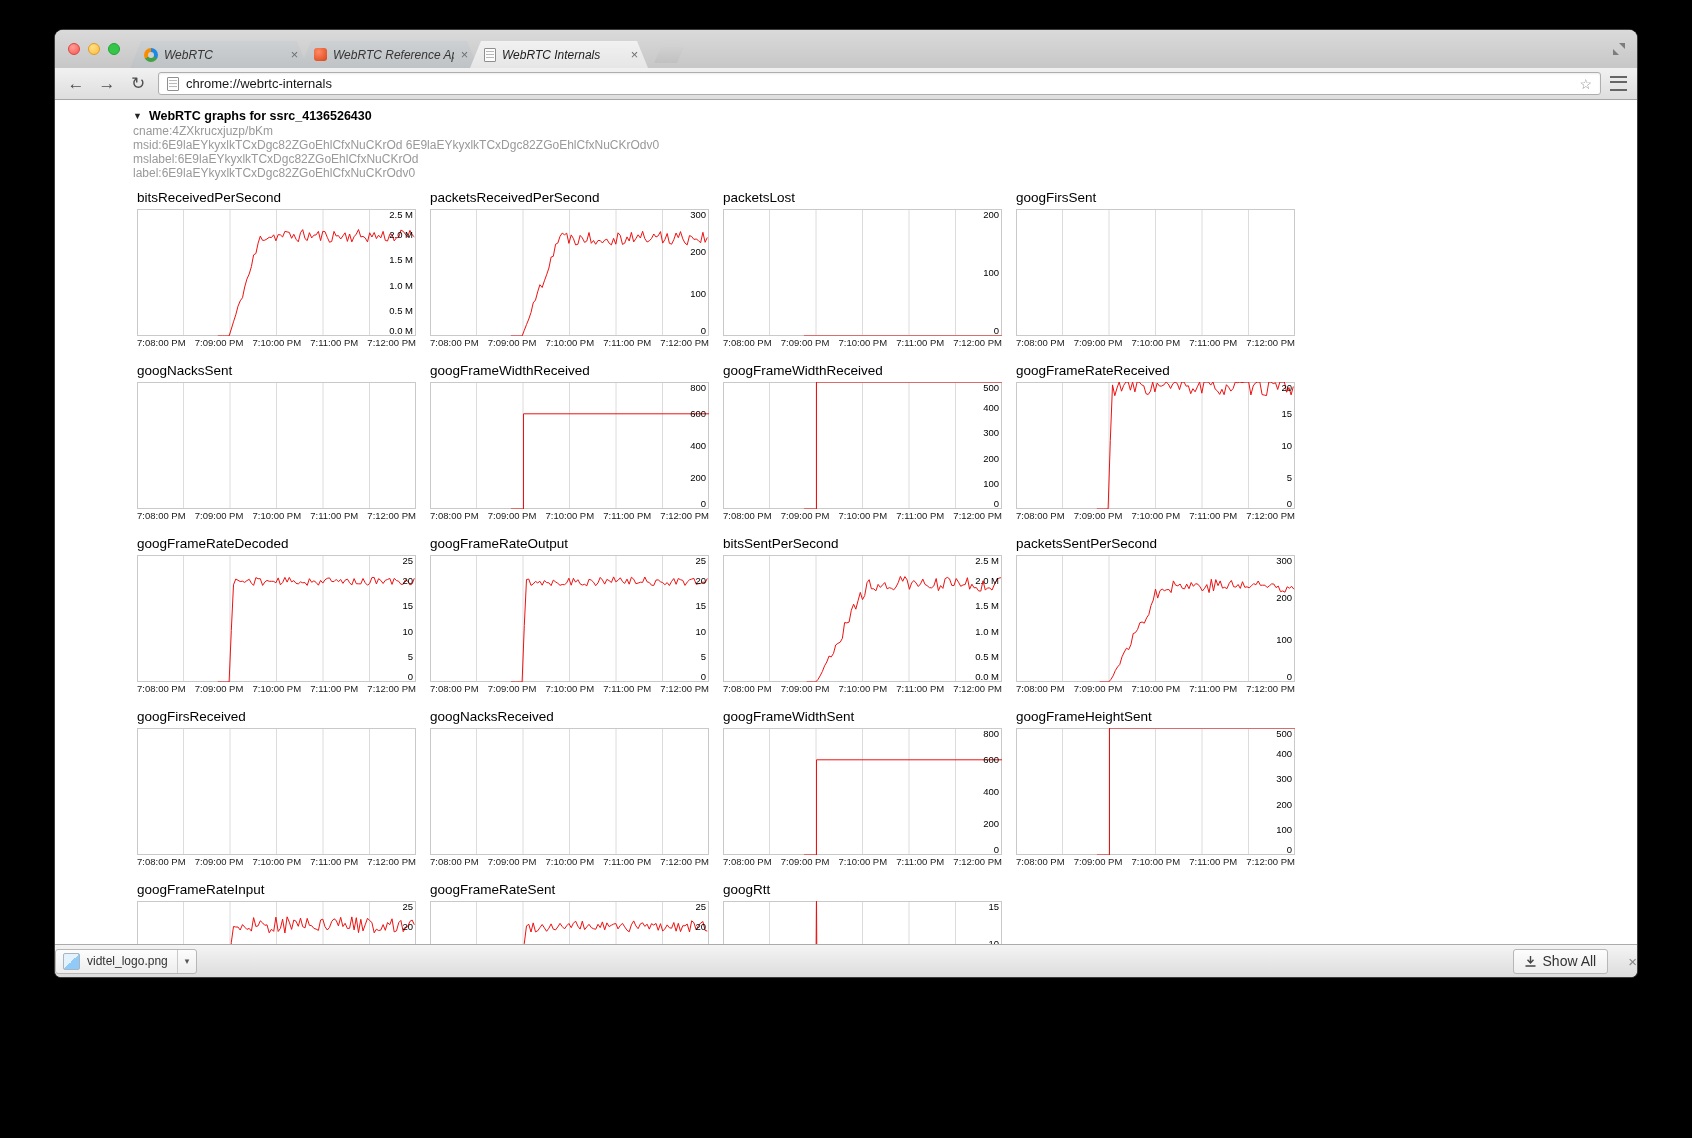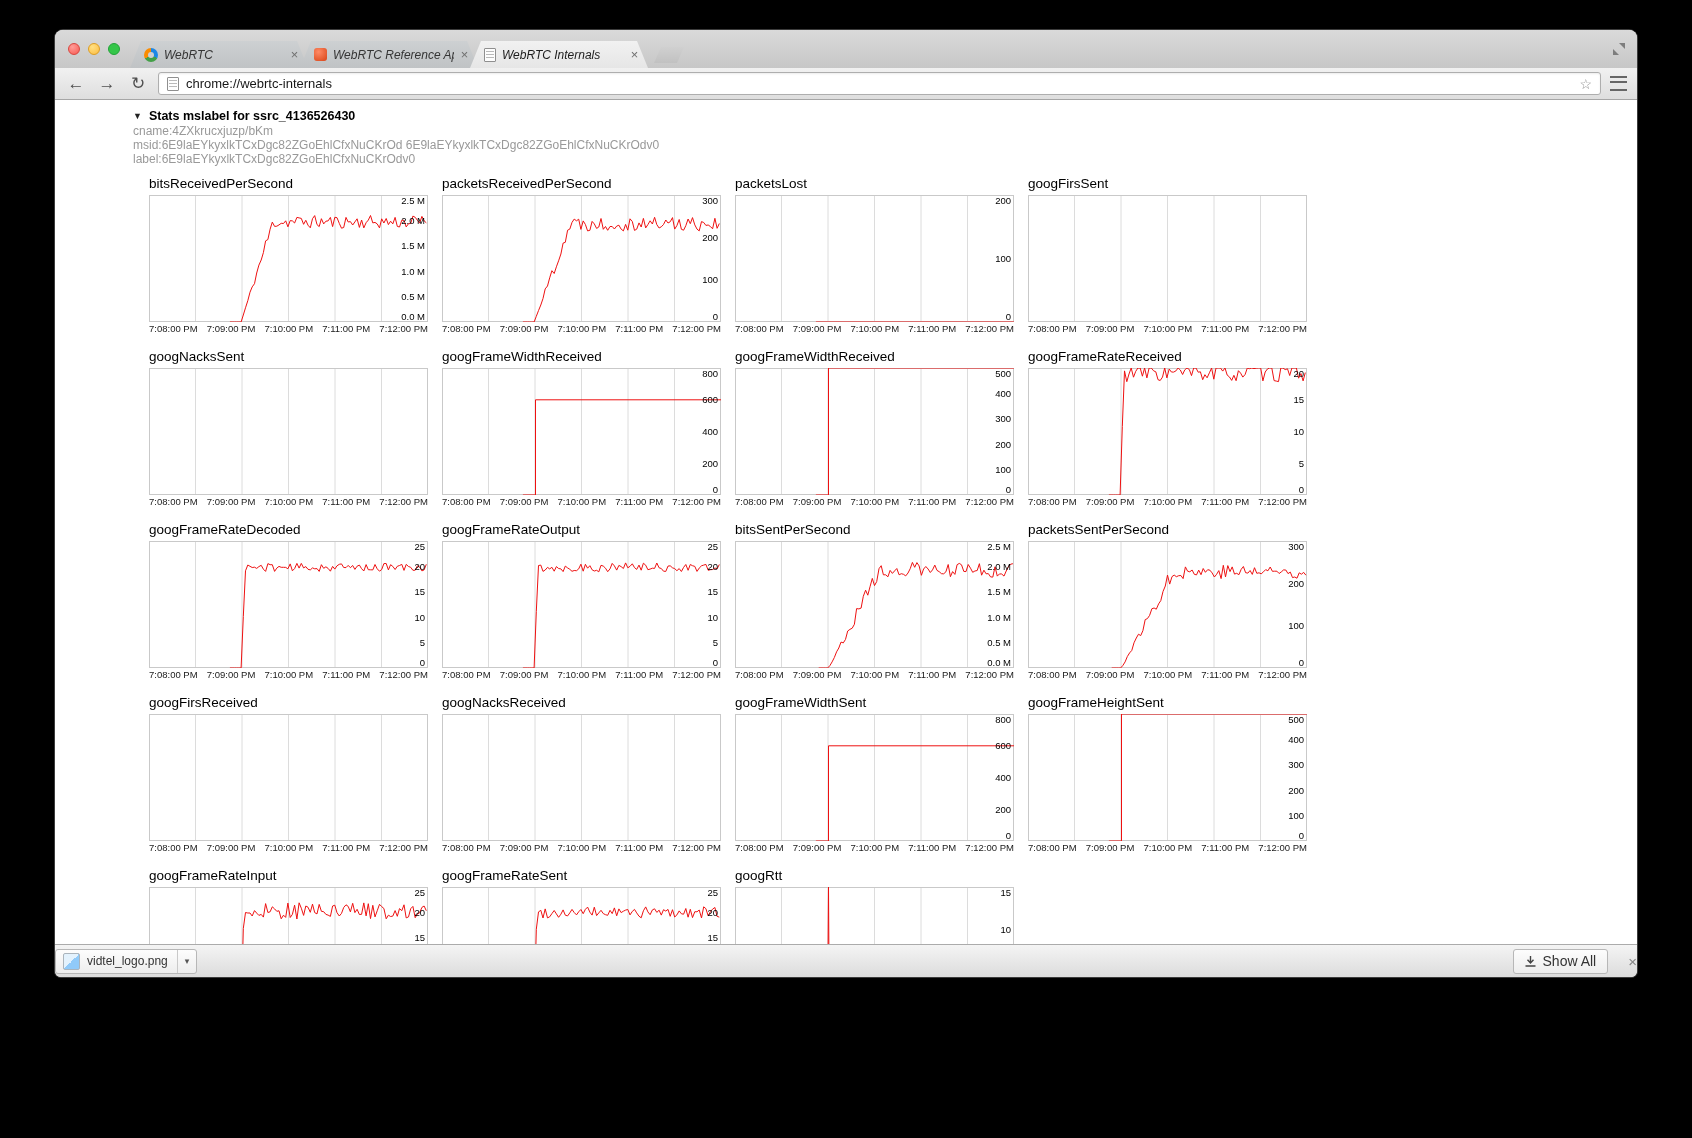--- a/index.html
+++ b/index.html
@@ -47,21 +47,21 @@
   .menu-icon{width:17px;height:11px;border-top:2px solid #666;border-bottom:2px solid #666;
        box-sizing:content-box;position:relative;}
   .menu-icon::after{content:"";position:absolute;left:0;right:0;top:2.5px;height:2px;background:#666;}
 
   
   .content{height:844px;box-sizing:border-box;background:#fff;overflow:hidden;padding:8px 0 0 78px;}
   .stats-heading{display:flex;align-items:center;gap:7px;font-size:12.5px;font-weight:bold;
        color:#000;line-height:16px;}
   .stats-heading .disclosure{font-size:9px;color:#222;}
   .meta-line{font-size:12px;line-height:14px;color:#999;}
-  .charts{margin:10px 0 0 16px;display:grid;grid-template-columns:repeat(4,279px);
+  .charts{margin:10px 0 0 4px;display:grid;grid-template-columns:repeat(4,279px);
        column-gap:14px;row-gap:15px;}
   .chart-title{font-size:13.5px;color:#000;margin:0 0 3px 0;line-height:16px;}
   .chart svg{display:block;}
   .xlabels{width:279px;display:flex;justify-content:space-between;font-size:9.5px;
        line-height:11px;color:#1a1a1a;margin-top:1px;white-space:nowrap;}
 
   
   .shelf{height:33px;box-sizing:border-box;background:linear-gradient(#f4f4f4,#dcdcdc);
        border-top:1px solid #ababab;display:flex;align-items:center;padding:0 0;}
   .dl-item{height:25px;box-sizing:border-box;display:flex;align-items:center;gap:7px;
@@ -120,24 +120,25 @@
       <span class="doc-favicon"></span>
       <span class="url">chrome://webrtc-internals</span>
       <span class="star">☆</span>
     </div>
     <span class="menu-icon"></span>
   </div>
 
   <div class="content">
     <div class="stats-heading">
       <span class="disclosure">▼</span>
-      <span>Stats mslabel for ssrc_4136526430</span>
+      <span>WebRTC graphs for ssrc_4136526430</span>
     </div>
     <div class="meta-line">cname:4ZXkrucxjuzp/bKm</div>
     <div class="meta-line">msid:6E9laEYkyxlkTCxDgc82ZGoEhlCfxNuCKrOd 6E9laEYkyxlkTCxDgc82ZGoEhlCfxNuCKrOdv0</div>
+    <div class="meta-line">mslabel:6E9laEYkyxlkTCxDgc82ZGoEhlCfxNuCKrOd</div>
     <div class="meta-line">label:6E9laEYkyxlkTCxDgc82ZGoEhlCfxNuCKrOdv0</div>
     <div class="charts" id="charts">
         <div class="chart">
           <div class="chart-title">bitsReceivedPerSecond</div>
           <svg width="279" height="127">
             <rect x="0.5" y="0.5" width="278" height="126" fill="#fff" stroke="#c9c9c9"></rect>
             <line x1="46.5" y1="1" x2="46.5" y2="126" stroke="#dcdcdc" stroke-width="1"></line>
             <line x1="93.0" y1="1" x2="93.0" y2="126" stroke="#dcdcdc" stroke-width="1"></line>
             <line x1="139.5" y1="1" x2="139.5" y2="126" stroke="#dcdcdc" stroke-width="1"></line>
             <line x1="186.0" y1="1" x2="186.0" y2="126" stroke="#dcdcdc" stroke-width="1"></line>

